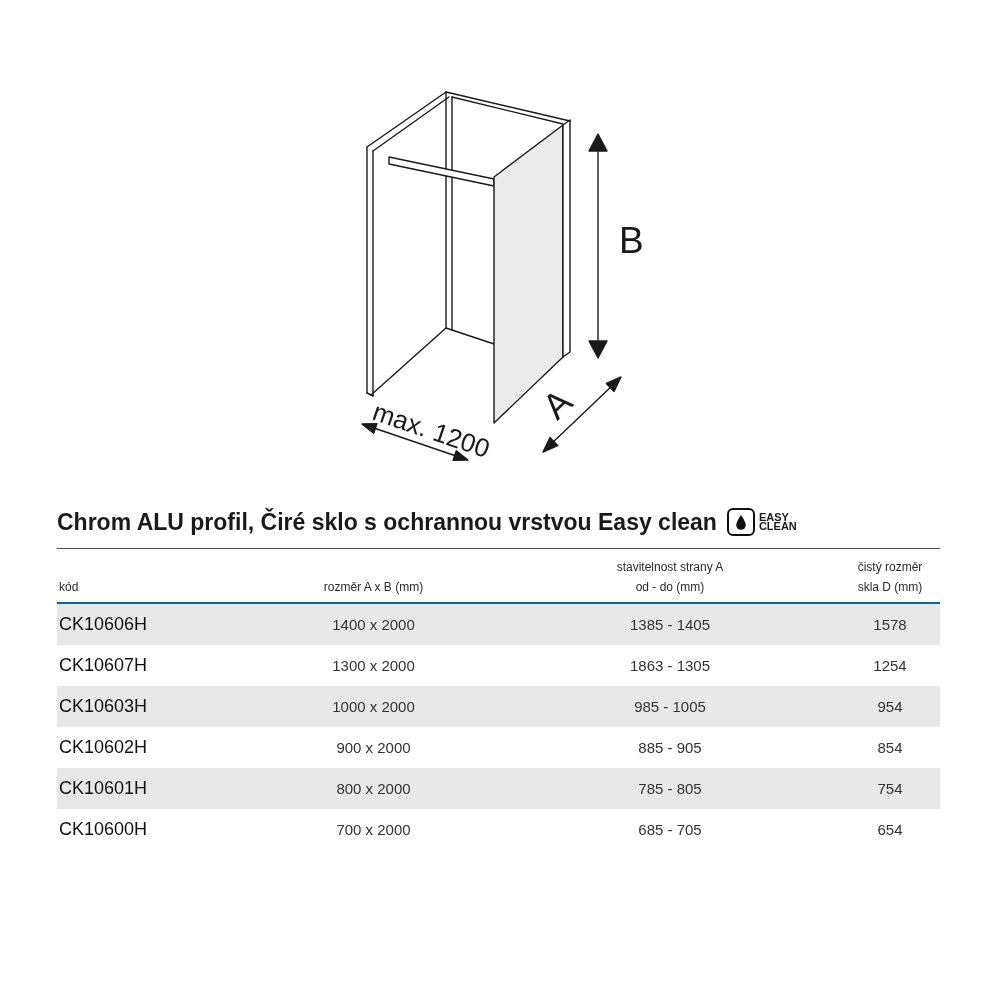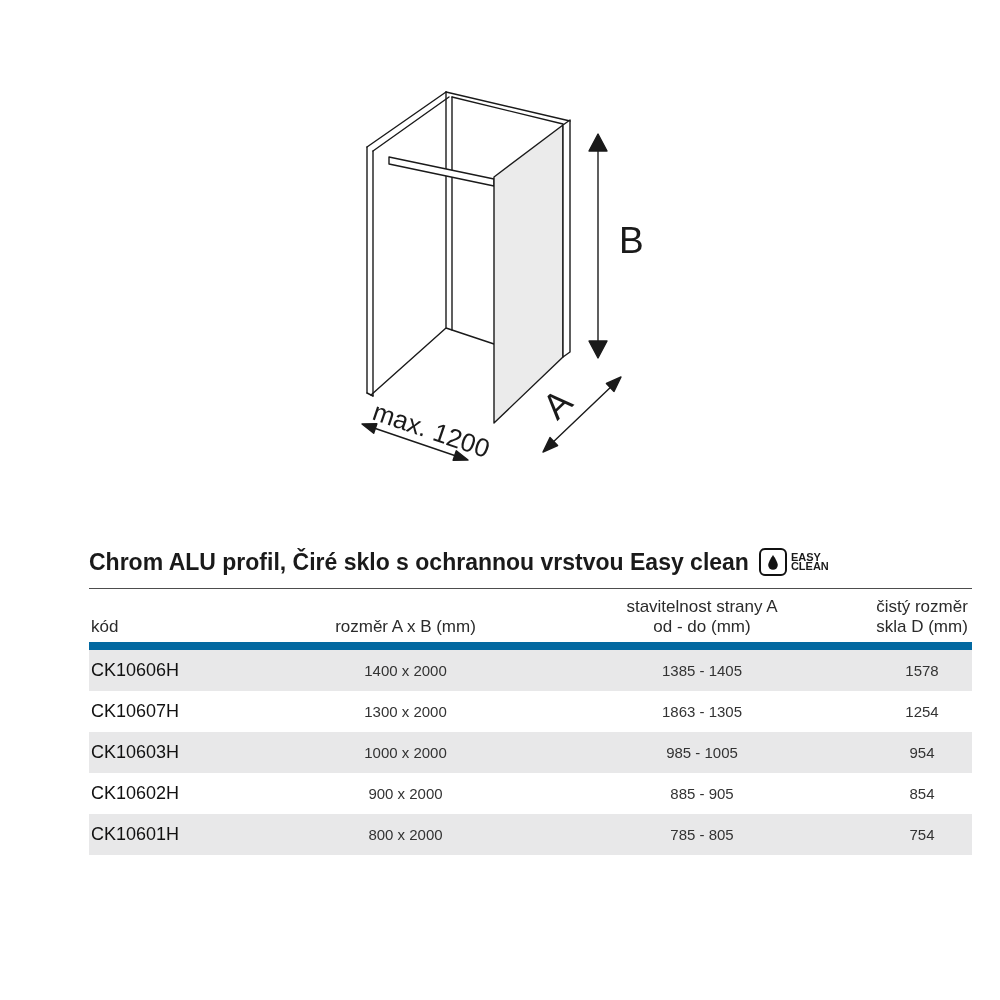--- a/index.html
+++ b/index.html
@@ -1,32 +1,32 @@
 <!DOCTYPE html>
 <html><head>
 <meta charset="utf-8">
 <style>
   html,body{margin:0;padding:0;}
   body{
     width:1000px;height:1000px;background:#ffffff;position:relative;
     font-family:"Liberation Sans", sans-serif;color:#1a1a1a;overflow:hidden;
   }
   .diagram-wrap{position:absolute;top:0;left:0;width:1000px;height:505px;}
-  .content{position:absolute;top:544px;left:57px;width:883px;margin-left:32px;}
+  .content{position:absolute;top:504px;left:57px;width:883px;}
 
   .title-row{display:flex;align-items:center;height:36px;}
   .page-title{font-size:23px;font-weight:bold;color:#1a1a1a;letter-spacing:0;white-space:nowrap;}
   .ec-badge{width:24px;height:24px;border:2.5px solid #111;border-radius:6px;margin-left:10px;
     display:flex;align-items:center;justify-content:center;flex:0 0 auto;}
   .ec-label{font-size:11px;line-height:9.5px;font-weight:bold;color:#1a1a1a;margin-left:4px;letter-spacing:0;}
 
   table.spec{border-collapse:collapse;width:883px;margin-top:8px;border-top:1px solid #4d4d4d;}
   table.spec th{
-    font-weight:normal;font-size:17px;line-height:20px;color:#2b2b2b;
-    vertical-align:bottom;padding:8px 0 5px 0;border-bottom:8px solid #0369a1;
+    font-weight:normal;font-size:12px;line-height:20px;color:#2b2b2b;
+    vertical-align:bottom;padding:8px 0 5px 0;border-bottom:2px solid #0369a1;
   }
   table.spec td{height:41px;font-size:15px;color:#333;padding:0;}
   table.spec .c{text-align:center;}
   table.spec .l{text-align:left;padding-left:2px;}
   table.spec td.code{font-size:18px;font-weight:normal;color:#111;}
   table.spec tbody tr:nth-child(odd){background:#e8e8e9;}
   table.spec tbody tr:nth-child(even){background:#ffffff;}
 
   svg text{font-family:"Liberation Sans", sans-serif;}
 </style>
@@ -147,15 +147,21 @@
         <td class="c">900 x 2000</td>
         <td class="c">885 - 905</td>
         <td class="c">854</td>
       </tr>
       <tr>
         <td class="l code">CK10601H</td>
         <td class="c">800 x 2000</td>
         <td class="c">785 - 805</td>
         <td class="c">754</td>
       </tr>
+      <tr>
+        <td class="l code">CK10600H</td>
+        <td class="c">700 x 2000</td>
+        <td class="c">685 - 705</td>
+        <td class="c">654</td>
+      </tr>
     </tbody>
   </table>
 </div>
 
 </body></html>

